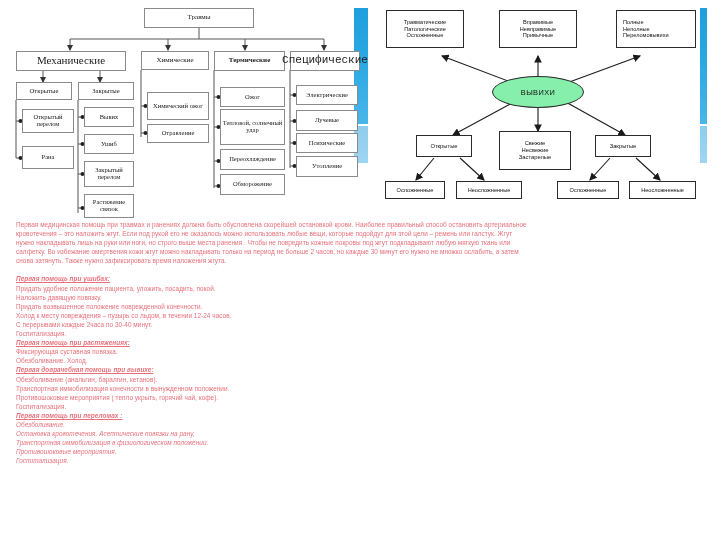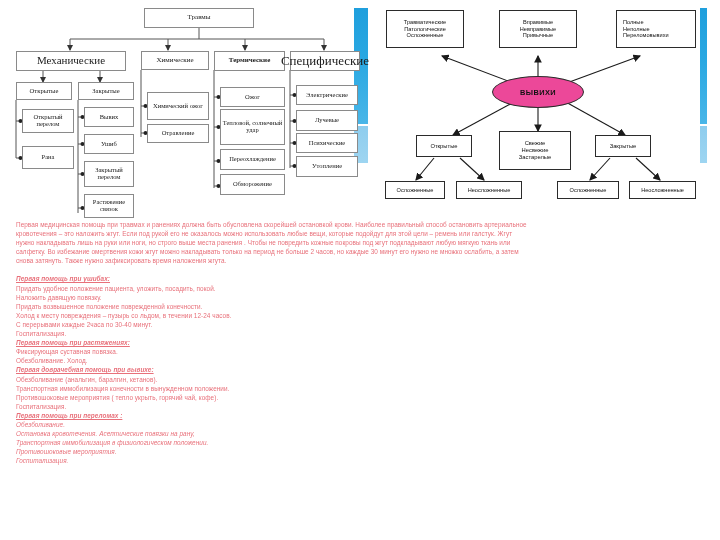--- a/index.html
+++ b/index.html
@@ -29,23 +29,23 @@
   .rbox{
     position:absolute;box-sizing:border-box;
     border:1.2px solid #2b2b2b;background:#ffffff;
     display:flex;align-items:center;justify-content:center;
     text-align:center;color:#111111;
     font-family:"Liberation Sans", sans-serif;
     line-height:1.2;
   }
   .ellipse{
     position:absolute;box-sizing:border-box;
-    border:1.2px solid #2b2b2b;background:#ec4899;border-radius:50%;
+    border:1.2px solid #2b2b2b;background:#86efac;border-radius:50%;
     display:flex;align-items:center;justify-content:center;
-    font-weight:bold;color:#111;letter-spacing:.4px;
+    font-weight:normal;color:#111;letter-spacing:.4px;
     font-family:"Liberation Sans", sans-serif;
   }
   svg.lines{position:absolute;left:0;top:0;overflow:visible;}
 
   
   .textblock{
     position:absolute;left:16px;top:220px;width:692px;
     color:#e8707a;font-size:6.4px;line-height:9.1px;
     font-family:"Liberation Sans", sans-serif;
     letter-spacing:.05px;
@@ -118,21 +118,21 @@
       <path d="M290,115 L296,115" stroke="#555" stroke-width="1" fill="none" marker-end="url(#dot)"></path>
       <path d="M290,137 L296,137" stroke="#555" stroke-width="1" fill="none" marker-end="url(#dot)"></path>
       <path d="M290,160 L296,160" stroke="#555" stroke-width="1" fill="none" marker-end="url(#dot)"></path>
     </svg>
 
     <div class="nbox" style="left:144px;top:2px;width:110px;height:20px;font-size:7px;">Травмы</div>
 
     <div class="nbox" style="left:16px;top:45px;width:110px;height:20px;font-size:11px;">Механические</div>
     <div class="nbox" style="left:141px;top:45px;width:68px;height:19px;font-size:7px;">Химические</div>
     <div class="nbox" style="left:214px;top:45px;width:71px;height:20px;font-size:7px;font-weight:bold;">Термические</div>
-    <div class="nbox" style="left:290px;top:45px;width:70px;height:20px;font-size:13px;">Специфические</div>
+    <div class="nbox" style="left:290px;top:45px;width:70px;height:20px;font-size:11px;font-family:Liberation Mono, monospace;">Специфические</div>
 
     <div class="nbox" style="left:16px;top:76px;width:56px;height:18px;font-size:6.6px;">Открытые</div>
     <div class="nbox" style="left:78px;top:76px;width:56px;height:18px;font-size:6.6px;">Закрытые</div>
 
     <div class="nbox" style="left:22px;top:103px;width:52px;height:24px;font-size:6.5px;">Открытый перелом</div>
     <div class="nbox" style="left:22px;top:140px;width:52px;height:23px;font-size:6.5px;">Рана</div>
 
     <div class="nbox" style="left:84px;top:101px;width:50px;height:20px;font-size:6.5px;">Вывих</div>
     <div class="nbox" style="left:84px;top:128px;width:50px;height:20px;font-size:6.5px;">Ушиб</div>
     <div class="nbox" style="left:84px;top:155px;width:50px;height:26px;font-size:6.5px;">Закрытый перелом</div>

